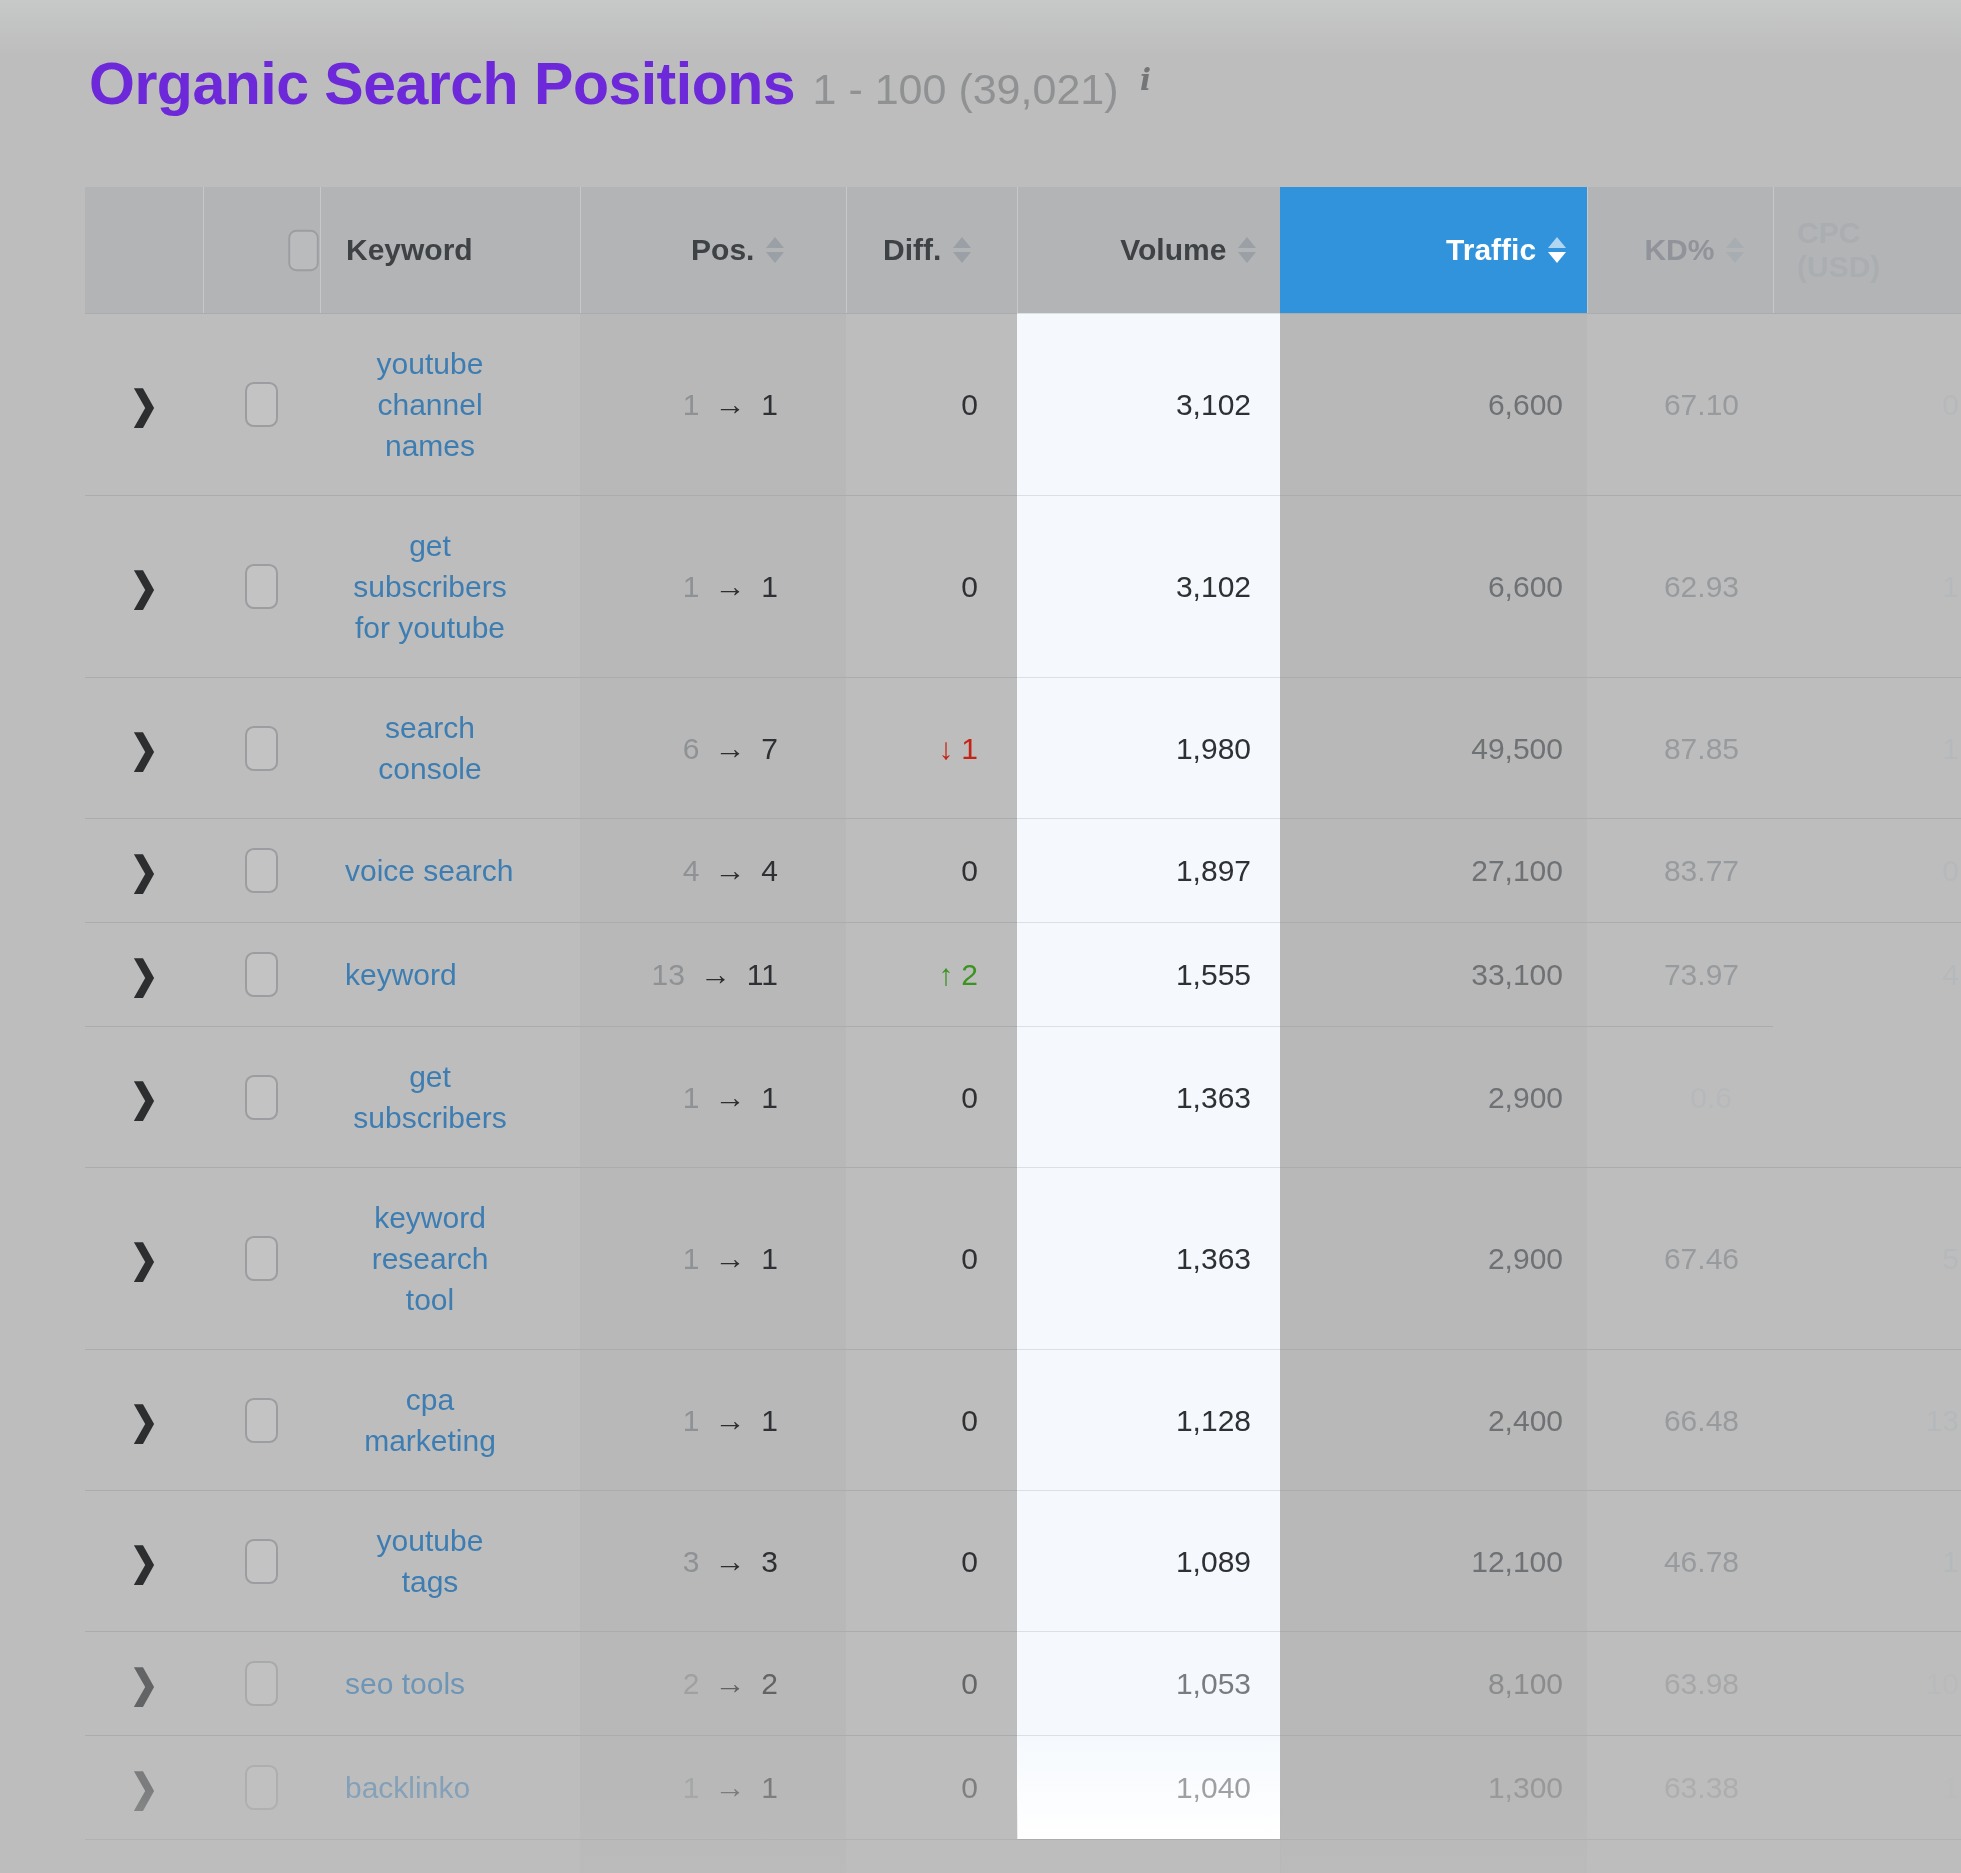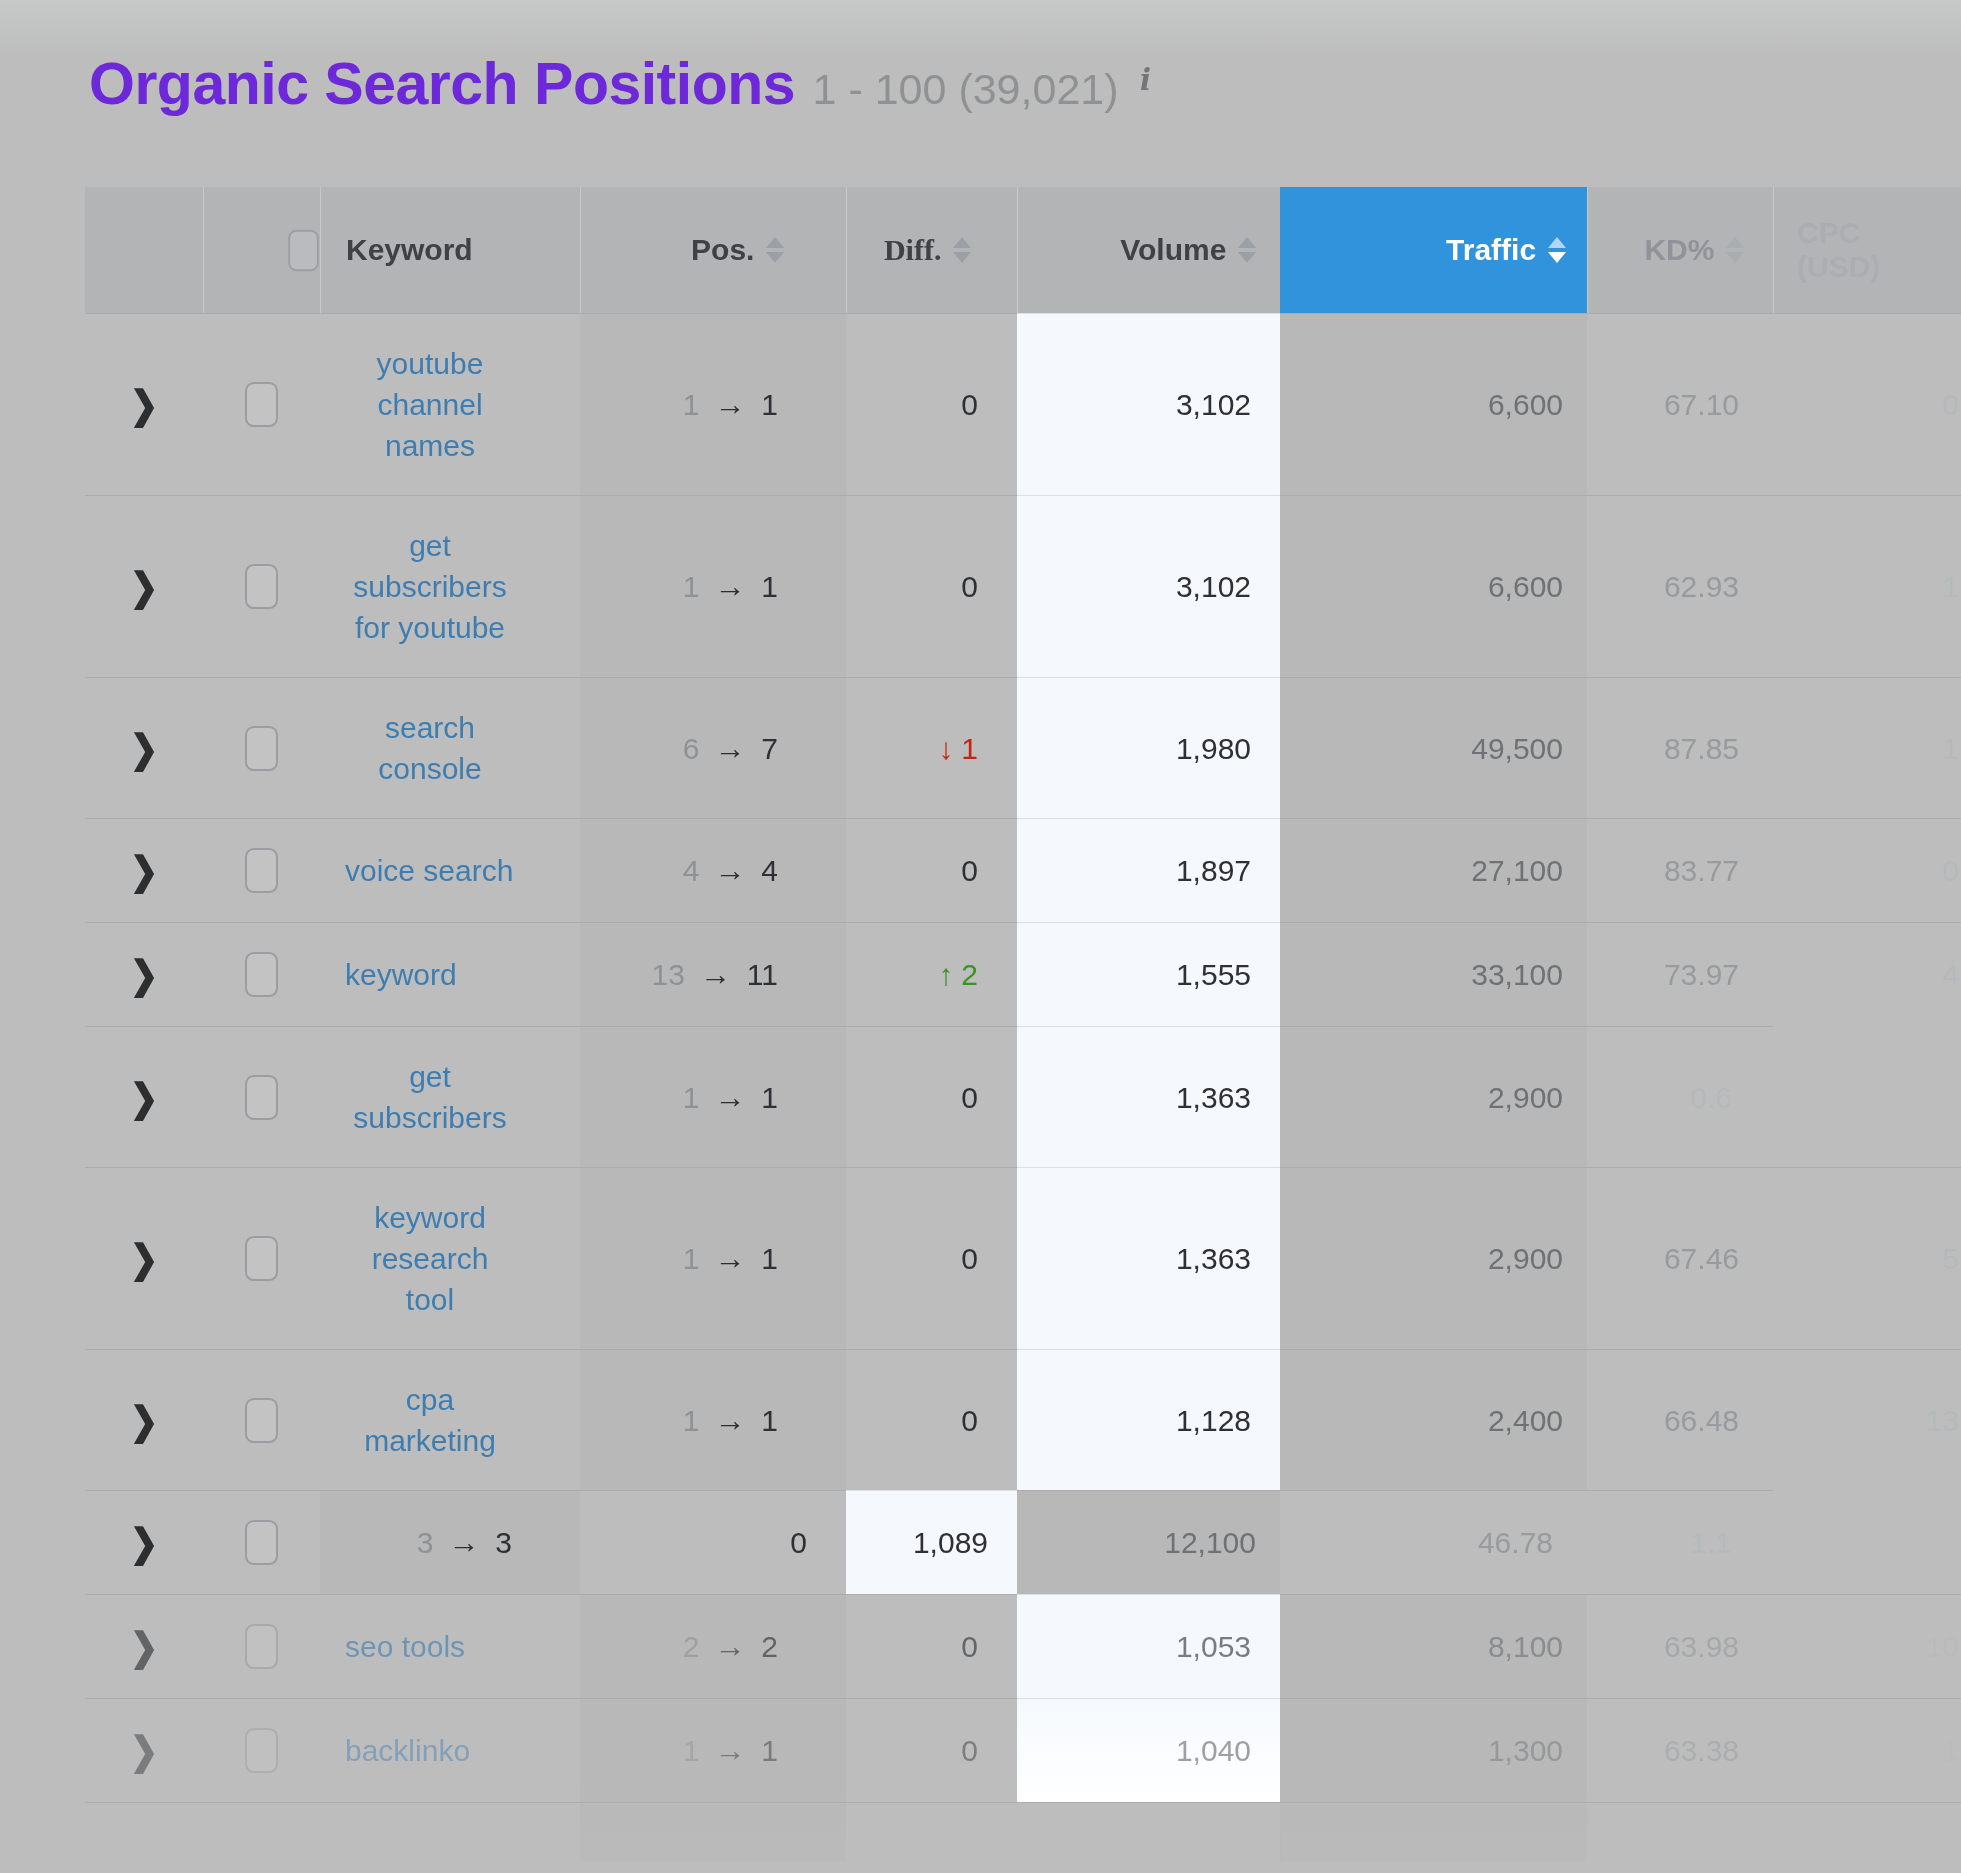--- a/index.html
+++ b/index.html
@@ -55,21 +55,21 @@
   .hdr .cell{
     background:var(--hdr-bg);
     height:126px;
     display:flex;align-items:center;justify-content:flex-end;
     gap:11.6px;
     font-size:30px;font-weight:700;color:var(--hdr-text);
   }
   .hdr .cell + .cell{border-left:1.9px solid var(--hdr-line);}
   .hdr .c-keyword{justify-content:flex-start;padding-left:25px;}
   .hdr .c-pos{padding-right:62px;}
-  .hdr .c-diff{padding-right:46px;font-family:Liberation Serif, serif;}
+  .hdr .c-diff{padding-right:46px;}
   .hdr .c-traffic{background:var(--blue);color:#fff;padding-right:21.3px;border-left:none !important;}
   .hdr .c-volume{padding-right:24px;}
   .hdr .c-kd{padding-right:29px;color:#90949a;}
   .hdr .c-cpc{justify-content:flex-start;padding-left:23px;color:#abaeb1;align-items:center;}
   .hdr .c-cpc .lbl{max-width:116px;line-height:1.15;}
 
   .sort{display:inline-flex;flex-direction:column;gap:4.9px;cursor:pointer;}
   .sort i{display:block;width:0;height:0;border-left:9.7px solid transparent;border-right:9.7px solid transparent;}
   .sort .up{border-bottom:11.6px solid #9aa0a5;}
   .sort .dn{border-top:11.6px solid #9aa0a5;}
@@ -603,20 +603,25 @@
     <div class="cell c-expand">
       <span class="cnt">
             <span class="chevron">❯</span>
           </span>
     </div>
     <div class="cell c-select">
       <span class="cnt">
             <span class="checkbox"></span>
           </span>
     </div>
+    <div class="cell c-keyword">
+      <span class="cnt">
+            <a class="kw-link">youtube tags</a>
+          </span>
+    </div>
     <div class="cell c-pos">
       <span class="cnt" style="gap:15.5px">
         <span class="pos-from">3</span>
         <span class="pos-arrow">→</span>
         <span class="pos-to">3</span>
       </span>
     </div>
     <div class="cell c-diff">
       <span class="cnt">
             <span class="diff-txt diff-zero">0</span>

